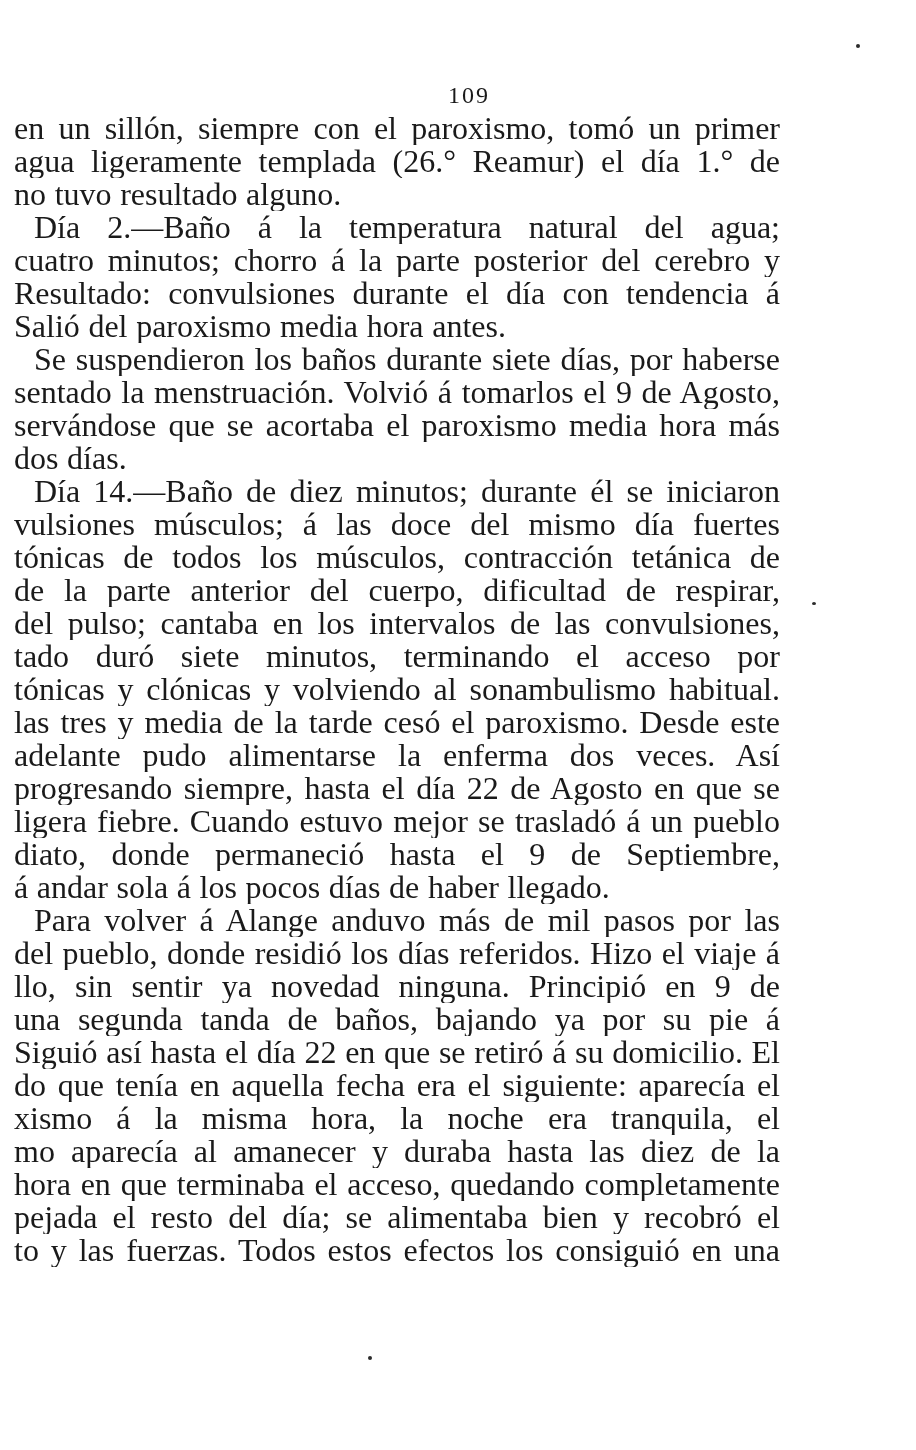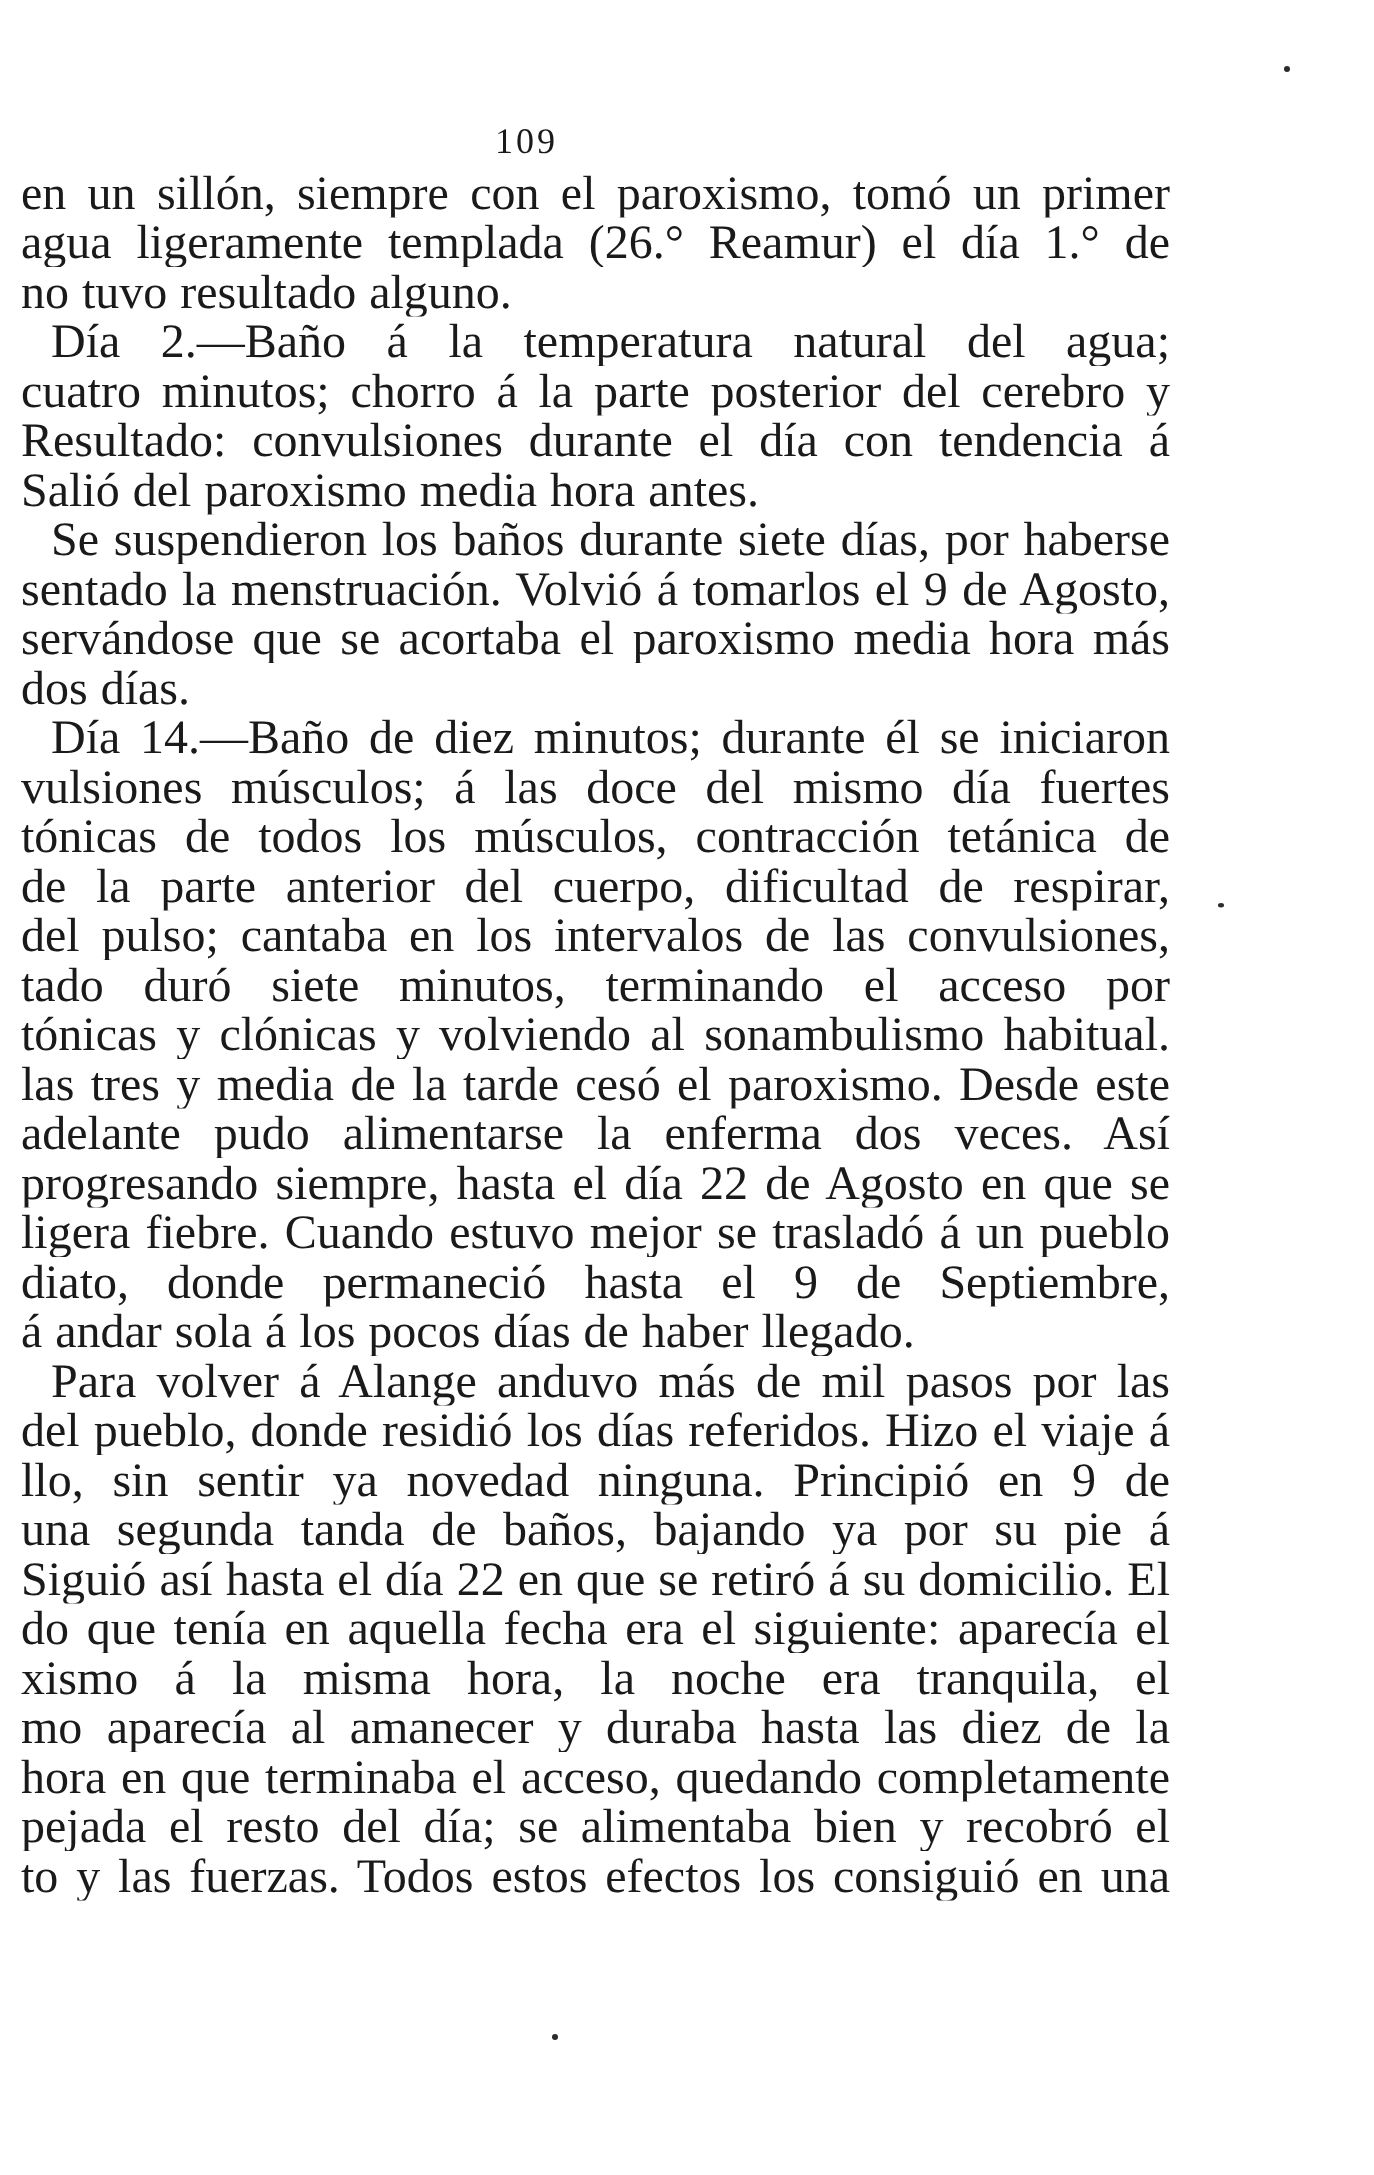--- a/index.html
+++ b/index.html
@@ -15,21 +15,21 @@
     position:relative;
     overflow:hidden;
   }
   .sheet{
     position:absolute;inset:0;
     background:var(--paper);
   }
   .folio{
     position:absolute;
     left:330px;top:82px;width:160px;
-    text-align:left;
+    text-align:right;
     font-size:24px;
     letter-spacing:2px;
     color:var(--ink);
   }
   .textblock{
     position:absolute;
     left:14px;top:112px;width:766px;
     font-size:32px;
   }
   .paragraph{margin:0;padding:0;}

